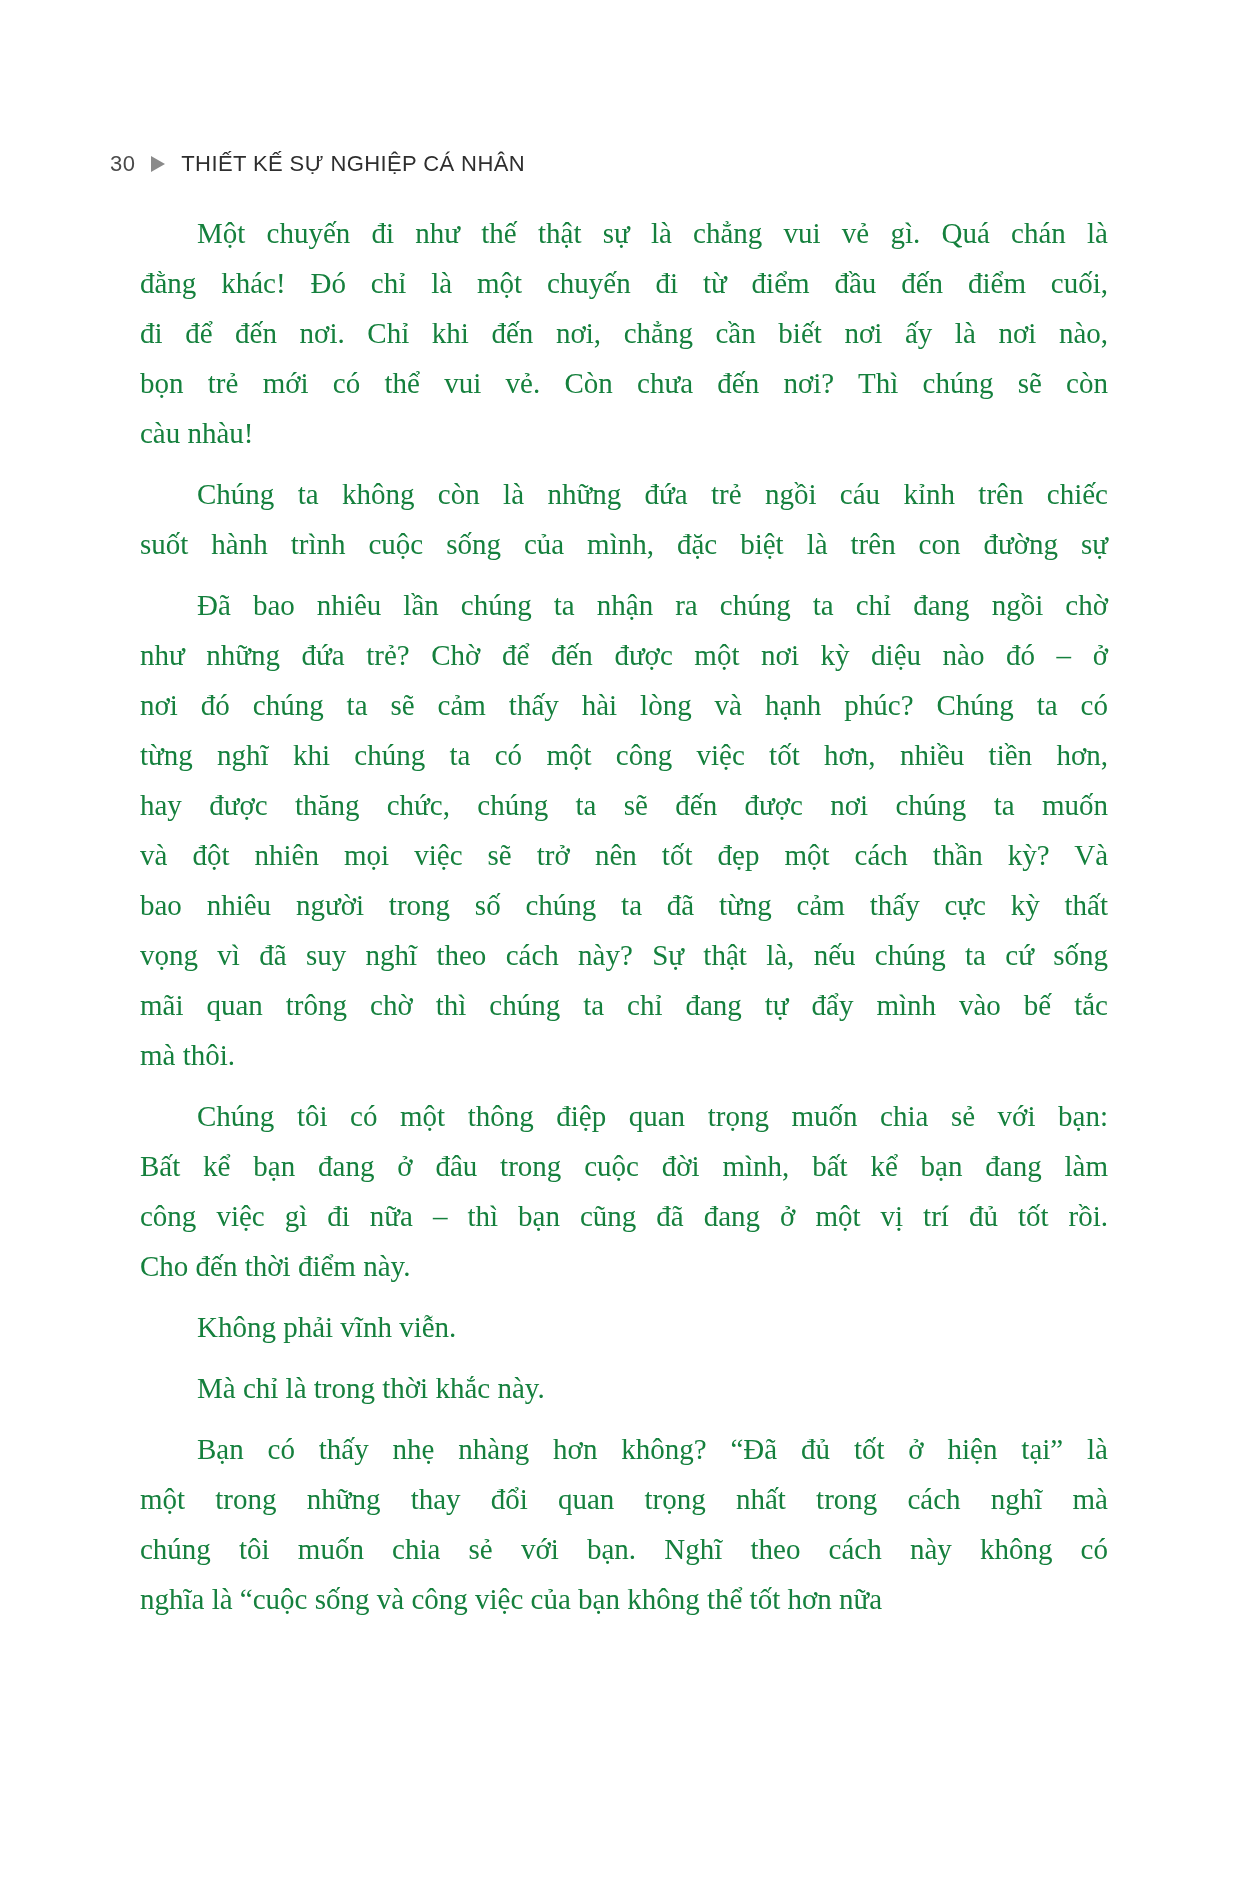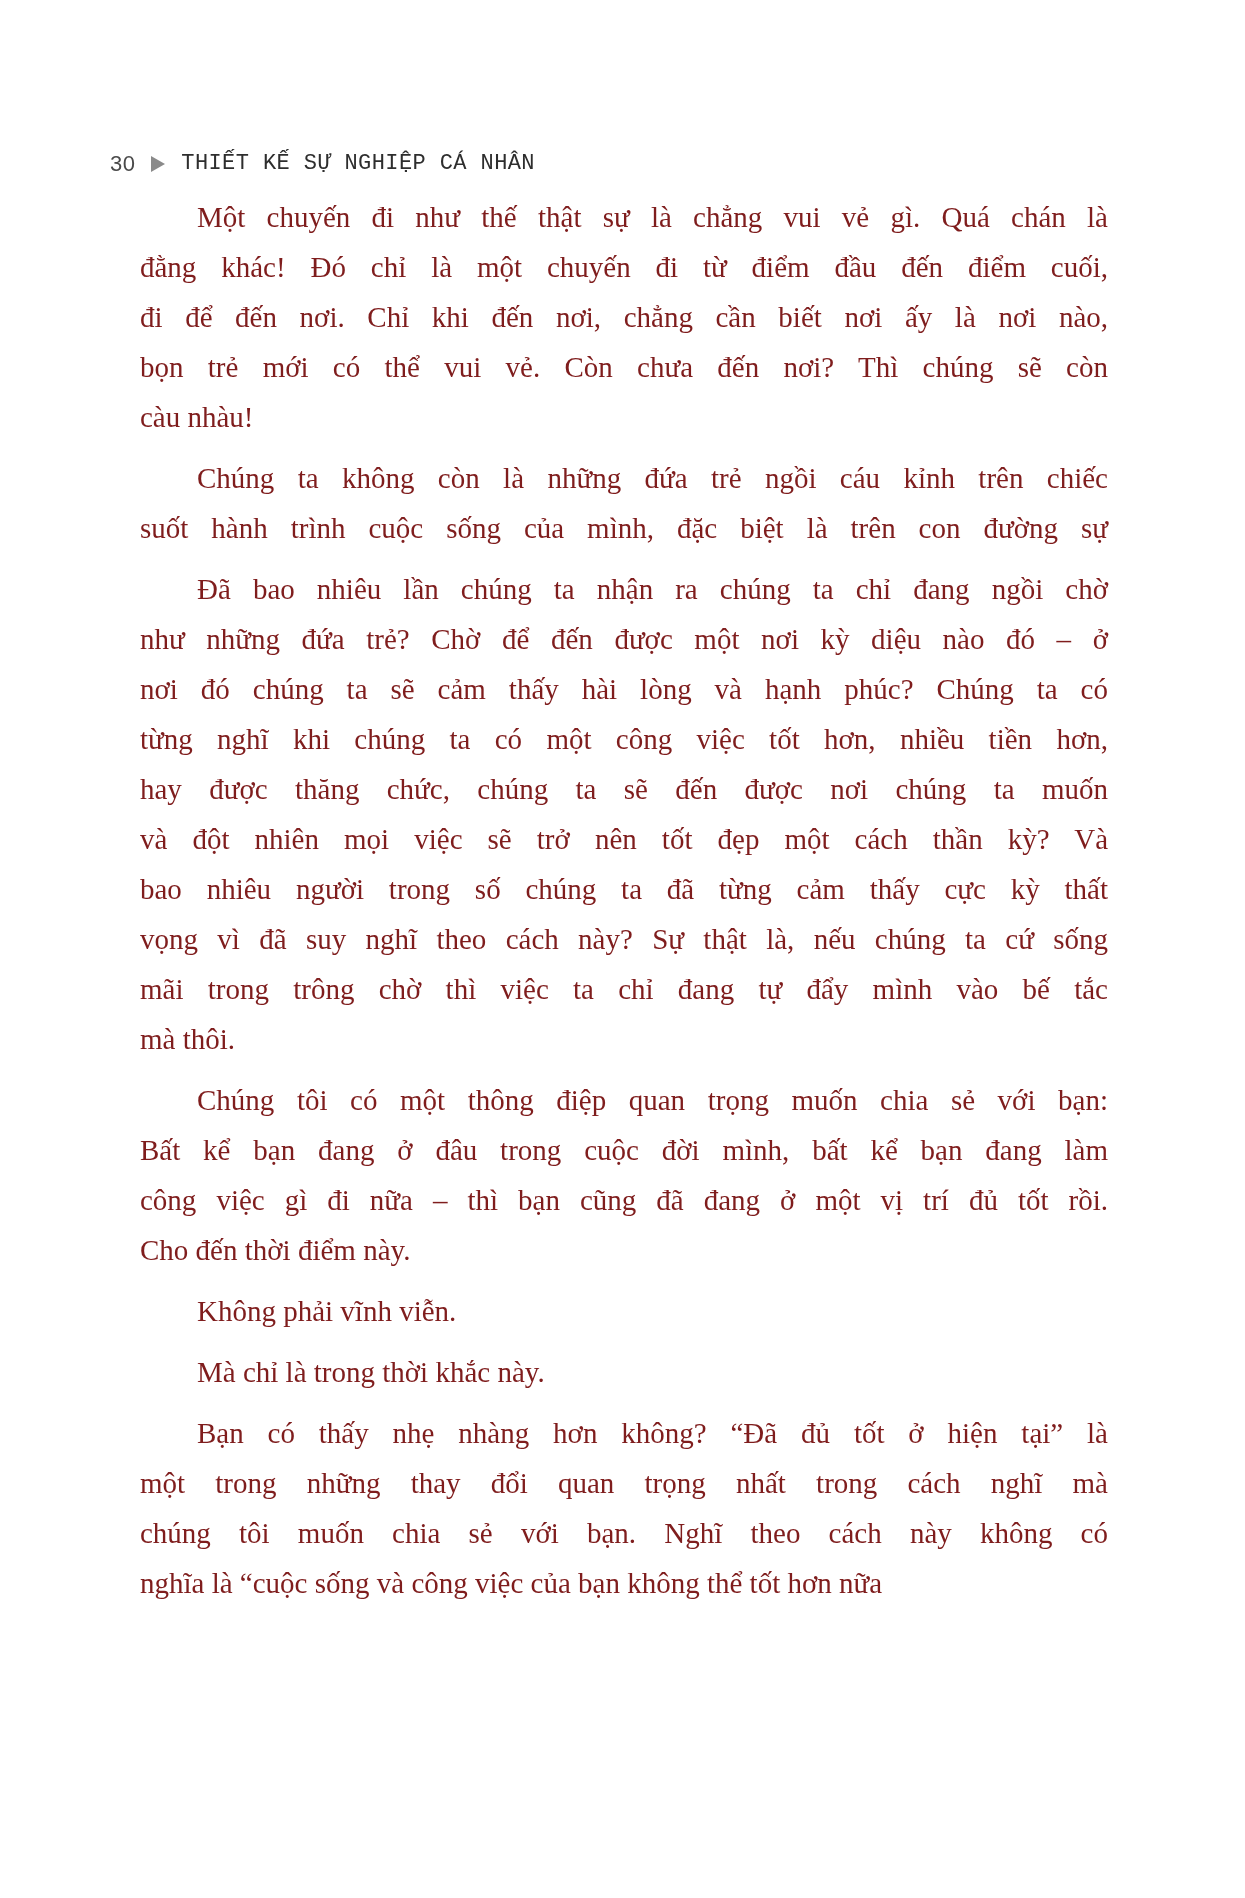--- a/index.html
+++ b/index.html
@@ -39,30 +39,29 @@
   .arrow-icon {
     width: 0;
     height: 0;
     border-left: 14px solid #8a8a8a;
     border-top: 8px solid transparent;
     border-bottom: 8px solid transparent;
     margin-right: 16px;
   }
   .header-title {
     color: #2e2e2e;
-    font-family: Liberation Mono, monospace;
   }
   .page-body {
     position: absolute;
     left: 140px;
-    top: 192px;
+    top: 208px;
     width: 968px;
     font-size: 29px;
     line-height: 50px;
-    color: #7f1d1d;
+    color: #15803d;
   }
   .paragraph {
     margin: 0 0 11px 0;
   }
   .line {
     text-align: justify;
     text-align-last: justify;
   }
   .line.first {
     text-indent: 57px;
@@ -97,21 +96,21 @@
       </div>
       <div class="paragraph">
         <div class="line first">Đã bao nhiêu lần chúng ta nhận ra chúng ta chỉ đang ngồi chờ</div>
         <div class="line">như những đứa trẻ? Chờ để đến được một nơi kỳ diệu nào đó – ở</div>
         <div class="line">nơi đó chúng ta sẽ cảm thấy hài lòng và hạnh phúc? Chúng ta có</div>
         <div class="line">từng nghĩ khi chúng ta có một công việc tốt hơn, nhiều tiền hơn,</div>
         <div class="line">hay được thăng chức, chúng ta sẽ đến được nơi chúng ta muốn</div>
         <div class="line">và đột nhiên mọi việc sẽ trở nên tốt đẹp một cách thần kỳ? Và</div>
         <div class="line">bao nhiêu người trong số chúng ta đã từng cảm thấy cực kỳ thất</div>
         <div class="line">vọng vì đã suy nghĩ theo cách này? Sự thật là, nếu chúng ta cứ sống</div>
-        <div class="line">mãi trong trông chờ thì việc ta chỉ đang tự đẩy mình vào bế tắc</div>
+        <div class="line">mãi quan trông chờ thì chúng ta chỉ đang tự đẩy mình vào bế tắc</div>
         <div class="line last">mà thôi.</div>
       </div>
       <div class="paragraph">
         <div class="line first">Chúng tôi có một thông điệp quan trọng muốn chia sẻ với bạn:</div>
         <div class="line">Bất kể bạn đang ở đâu trong cuộc đời mình, bất kể bạn đang làm</div>
         <div class="line">công việc gì đi nữa – thì bạn cũng đã đang ở một vị trí đủ tốt rồi.</div>
         <div class="line last">Cho đến thời điểm này.</div>
       </div>
       <div class="paragraph">
         <div class="line first last">Không phải vĩnh viễn.</div>

